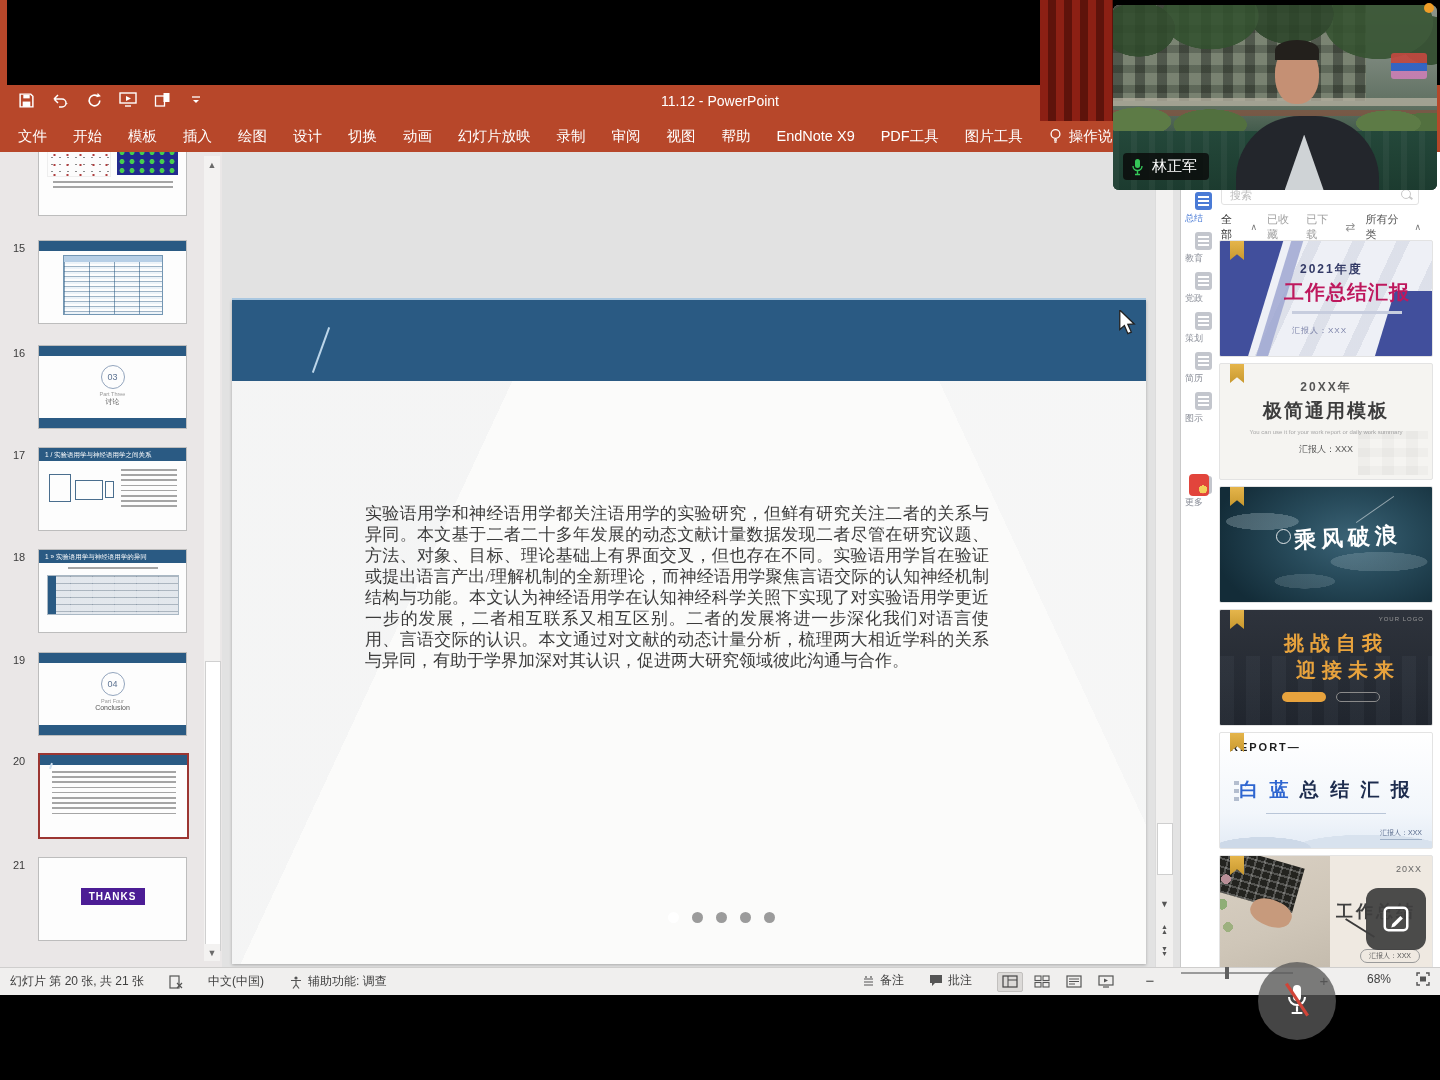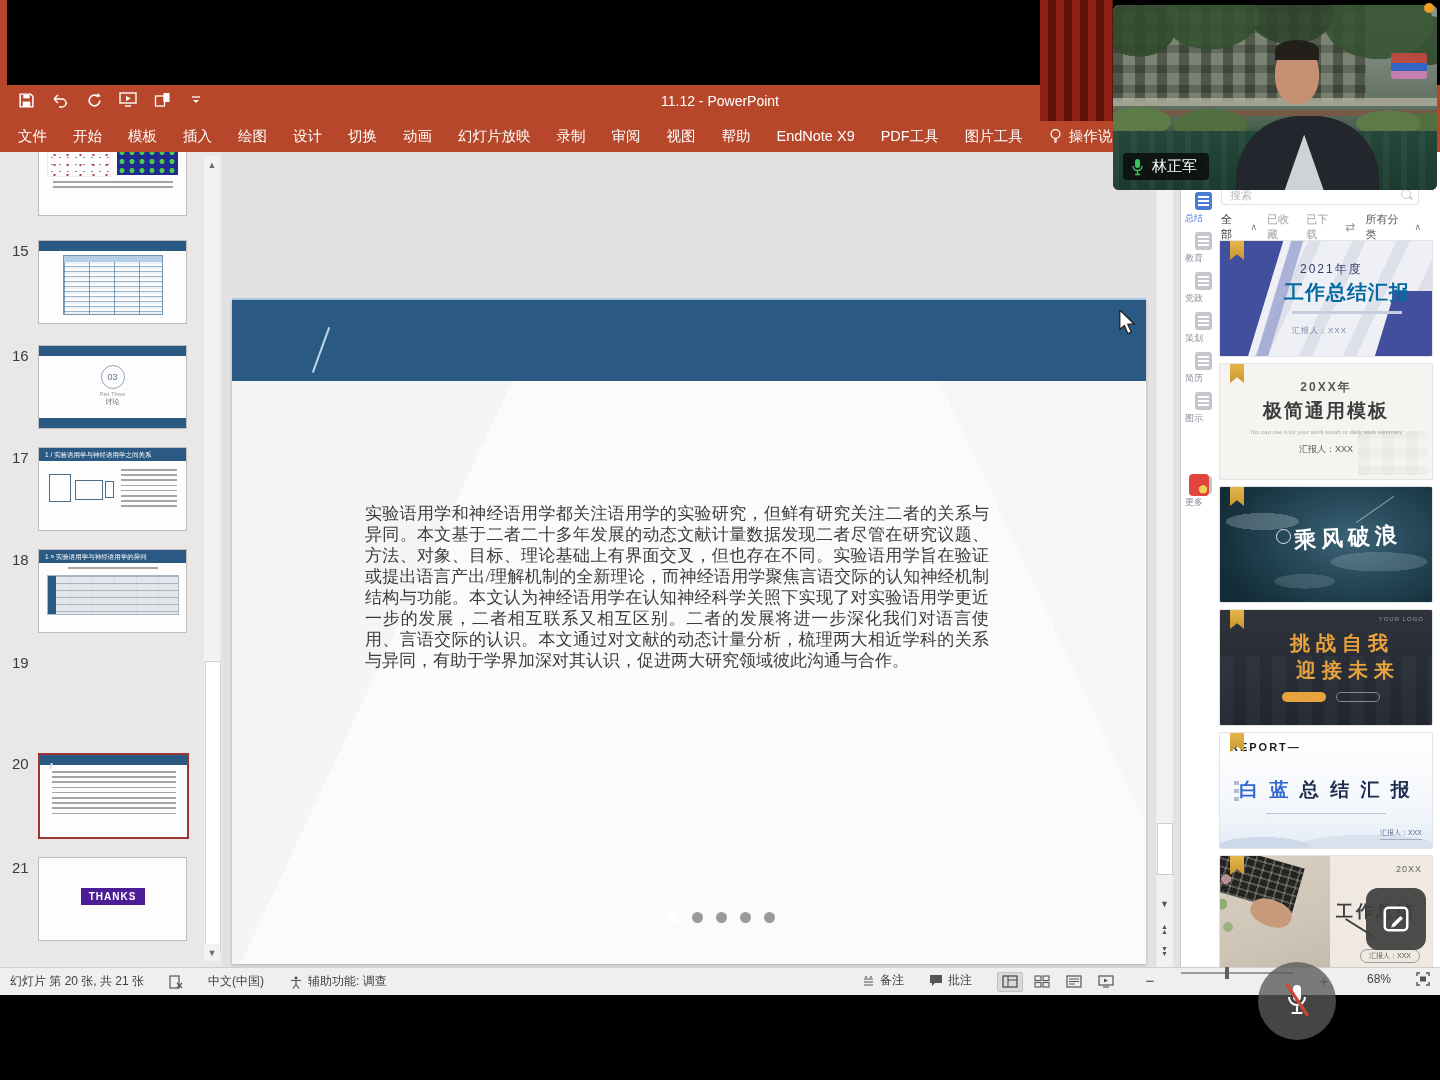--- a/index.html
+++ b/index.html
@@ -21,21 +21,21 @@
   #ribbonTabs{display:flex;gap:26px;margin-left:18px;align-items:center;}
   .rtab{color:#fff;font-size:14.5px;white-space:nowrap;cursor:default;}
   .tellme{display:flex;align-items:center;gap:7px;margin-left:26px;color:#fff;font-size:14.5px;}
 
   
   .content{position:absolute;left:0;top:152px;width:1440px;height:815px;background:#e3e3e3;}
 
   
   .thumb-panel{position:absolute;left:0;top:0;width:222px;height:815px;background:#eae7e7;border-right:1px solid #d2d0cf;overflow:hidden;}
   .thumb-row{position:absolute;left:0;width:222px;height:84px;}
-  .tnum{position:absolute;left:12px;top:2px;width:28px;text-align:left;font-size:15px;color:#3b3b3b;}
+  .tnum{position:absolute;left:5px;top:2px;width:28px;text-align:center;font-size:11px;color:#3b3b3b;}
   .tcard{position:absolute;left:38px;top:0;width:147px;height:82px;background:#fdfdfd;border:1px solid #bdbdbd;overflow:hidden;}
   .tcard.sel{border:2.5px solid #9c3632;}
   .tbar{height:10px;background:#2a5a83;}
   .tbar.tbot{position:absolute;bottom:0;left:0;right:0;}
   .tslash{display:inline-block;width:2px;height:6px;background:#cfe0ef;transform:rotate(20deg);margin-left:10px;margin-top:2px;}
   .tl{background:repeating-linear-gradient(180deg,#8f8f8f 0 1.6px,transparent 1.6px 5.2px);opacity:.8;}
   .w56{width:56px;}.w90{width:90px;}.w120{width:120px;}.w124{width:124px;}
   .h4{height:4px;}.h10{height:10px;}.h40{height:40px;}.h46{height:46px;}
   .mAuto{margin-left:auto;margin-right:auto;}.mt4{margin-top:4px;}.mt6{margin-top:6px;}
   .tc-chart{display:flex;gap:6px;padding:6px 8px 4px 8px;}
@@ -113,22 +113,22 @@
   #cards{position:absolute;left:0;top:0;width:260px;height:815px;}
   .card{position:absolute;left:38px;width:212px;height:115px;background:#fff;border:1px solid #e3e3e3;border-radius:2px;overflow:hidden;}
   .bmark{position:absolute;top:0;left:10px;width:14px;height:19px;background:linear-gradient(#e5b54b,#c9992f);
     clip-path:polygon(0 0,100% 0,100% 100%,50% 70%,0 100%);z-index:5;}
   
   .k1{background:#eef0f6;}
   .k1 .band-a{position:absolute;top:-12px;left:-34px;width:78px;height:150px;background:#414f9c;transform:skewX(-17deg);}
   .k1 .band-b{position:absolute;top:-12px;left:52px;width:12px;height:150px;background:#9aa3d0;transform:skewX(-17deg);opacity:.8;}
   .k1 .band-c{position:absolute;bottom:-45px;right:-34px;width:88px;height:110px;background:#414f9c;transform:skewX(-17deg);}
   .k1 .stripesbg{position:absolute;inset:0;background:repeating-linear-gradient(115deg,rgba(160,168,190,.22) 0 12px,transparent 12px 40px);}
-  .k1 .t1{position:absolute;left:80px;top:20px;font-size:12px;font-weight:400;color:#333a66;letter-spacing:2px;}
-  .k1 .t2{position:absolute;left:64px;top:38px;font-size:20px;font-weight:900;color:#0369a1;letter-spacing:1px;}
+  .k1 .t1{position:absolute;left:80px;top:20px;font-size:12px;font-weight:700;color:#333a66;letter-spacing:2px;}
+  .k1 .t2{position:absolute;left:64px;top:38px;font-size:20px;font-weight:900;color:#be185d;letter-spacing:1px;}
   .k1 .subline{position:absolute;left:72px;top:70px;width:110px;height:3px;background:#c7cdde;}
   .k1 .pres{position:absolute;left:72px;top:84px;font-size:8px;color:#7a81a8;letter-spacing:1px;}
   
   .k2{background:#f5f4f1;text-align:center;}
   .k2::after{content:"";position:absolute;right:4px;bottom:4px;width:70px;height:44px;opacity:.5;
     background:repeating-linear-gradient(0deg,rgba(0,0,0,.05) 0 9px,transparent 9px 18px),repeating-linear-gradient(90deg,rgba(0,0,0,.05) 0 12px,transparent 12px 24px);}
   .k2 .t1{margin-top:15px;font-size:12px;color:#555;font-weight:700;letter-spacing:2px;}
   .k2 .t2{margin-top:2px;font-size:19px;color:#3d3d3d;font-weight:800;letter-spacing:2px;}
   .k2 .sub{margin:4px auto 0;width:156px;font-size:6px;color:#a8a8a8;line-height:1.4;}
   .k2 .pres{margin-top:7px;font-size:9px;color:#555;}
@@ -141,21 +141,21 @@
   .k3 .seal{position:absolute;left:56px;top:42px;width:13px;height:13px;border:1px solid rgba(255,255,255,.85);border-radius:50%;}
   .k3 .t{position:absolute;left:74px;top:36px;font-size:22px;font-weight:800;color:#fff;letter-spacing:5px;
     transform:rotate(-3deg);font-family:"Liberation Serif","DejaVu Serif",serif;}
   .k3 .lineacc{position:absolute;right:34px;top:22px;width:46px;height:1px;background:rgba(255,255,255,.5);transform:rotate(-35deg);}
   
   .k4{background:linear-gradient(180deg,#2e333c 0%,#262b33 60%,#1e232b 100%);}
   .k4 .city{position:absolute;inset:40% 0 0 0;background:repeating-linear-gradient(90deg,rgba(70,78,90,.5) 0 14px,rgba(40,46,56,.5) 14px 26px);opacity:.45;}
   .k4 .arc{position:absolute;left:-70px;bottom:-170px;width:310px;height:310px;border:26px solid #e8a33d;border-radius:50%;
     border-left-color:transparent;border-bottom-color:transparent;transform:rotate(-14deg);}
   .k4 .logo{position:absolute;right:8px;top:6px;font-size:6px;color:#9b9b9b;letter-spacing:1px;}
-  .k4 .t1{position:absolute;left:70px;top:20px;font-size:20px;font-weight:800;color:#e8a33d;letter-spacing:6px;font-family:"Liberation Serif","DejaVu Serif",serif;}
+  .k4 .t1{position:absolute;left:64px;top:20px;font-size:20px;font-weight:800;color:#e8a33d;letter-spacing:6px;font-family:"Liberation Serif","DejaVu Serif",serif;}
   .k4 .t2{position:absolute;left:76px;top:47px;font-size:20px;font-weight:800;color:#e8a33d;letter-spacing:6px;font-family:"Liberation Serif","DejaVu Serif",serif;}
   .k4 .p1{position:absolute;left:62px;top:82px;width:44px;height:10px;border-radius:5px;background:#e8a33d;}
   .k4 .p2{position:absolute;left:116px;top:82px;width:44px;height:10px;border-radius:5px;border:1px solid #8a8a8a;box-sizing:border-box;}
   
   .k5{background:linear-gradient(180deg,#ffffff 0%,#f2f6fb 70%,#e3ebf5 100%);}
   .k5 .mount{position:absolute;bottom:0;left:0;right:0;height:22px;background:
     radial-gradient(80px 18px at 20% 100%,#cdd9e8 60%,transparent 61%),
     radial-gradient(120px 22px at 70% 100%,#d8e2ee 60%,transparent 61%);}
   .k5 .hdr{position:absolute;left:10px;top:8px;font-size:11px;font-weight:900;color:#1c1c1c;letter-spacing:2px;}
   .k5 .eng{position:absolute;right:12px;top:28px;font-size:5px;color:#9fb0c6;letter-spacing:2px;}
@@ -366,20 +366,27 @@
         <div class="thumb-row" style="top: 397px;">
           <div class="tnum">18</div>
           <div class="tcard">
             <div class="ttitle">1 » 实验语用学与神经语用学的异同</div>
             <div class="tl w90 h4 mAuto mt4"></div>
             <div class="tgrid"></div>
           </div>
         </div>
         <div class="thumb-row" style="top: 500px;">
           <div class="tnum">19</div>
+          <div class="tcard">
+            <div class="tbar"></div>
+            <div class="tcircle">04</div>
+            <div class="tcap1">Part Four</div>
+            <div class="tcap2">Conclusion</div>
+            <div class="tbar tbot"></div>
+          </div>
         </div>
         <div class="thumb-row" style="top: 601px;">
           <div class="tnum">20</div>
           <div class="tcard sel">
             <div class="tbar"><div class="tslash"></div></div>
             <div class="tl w124 h46 mAuto mt6"></div>
           </div>
         </div>
         <div class="thumb-row" style="top: 705px;">
           <div class="tnum">21</div>

